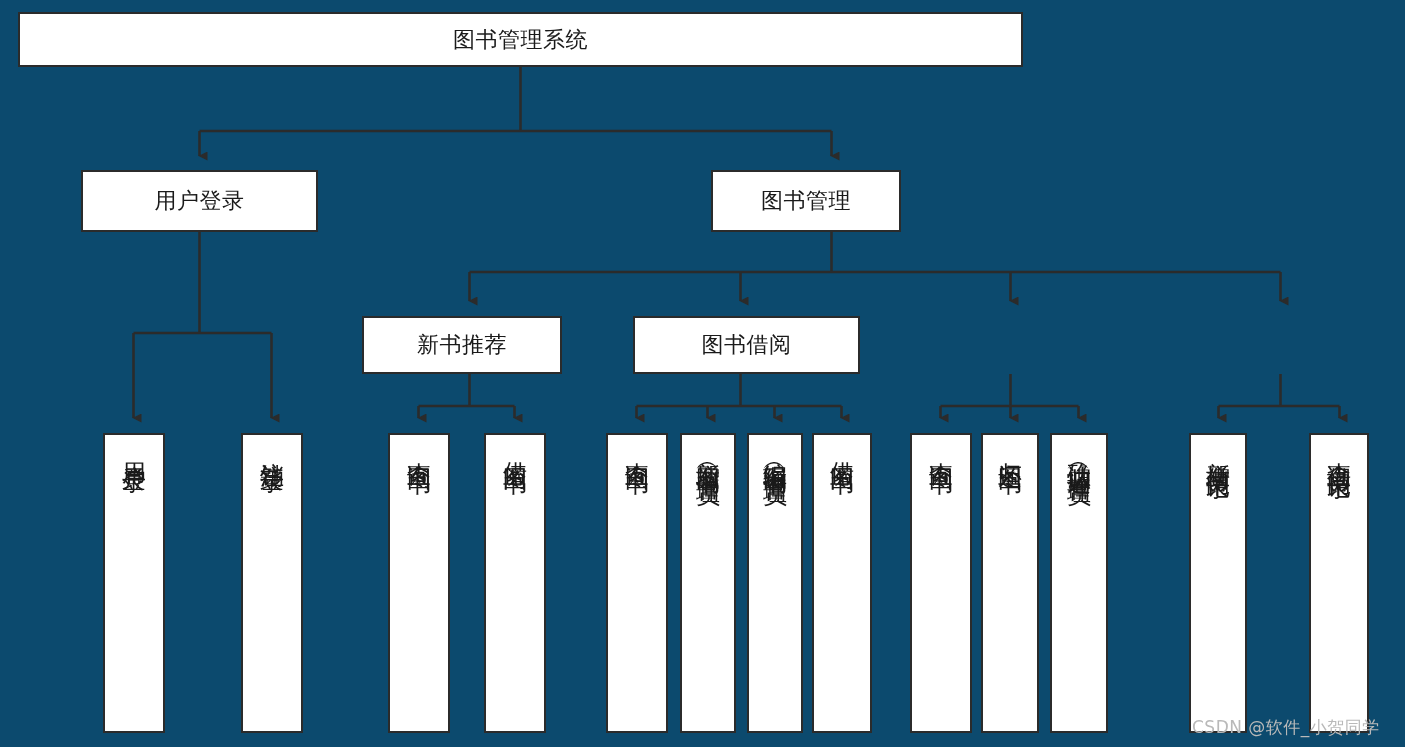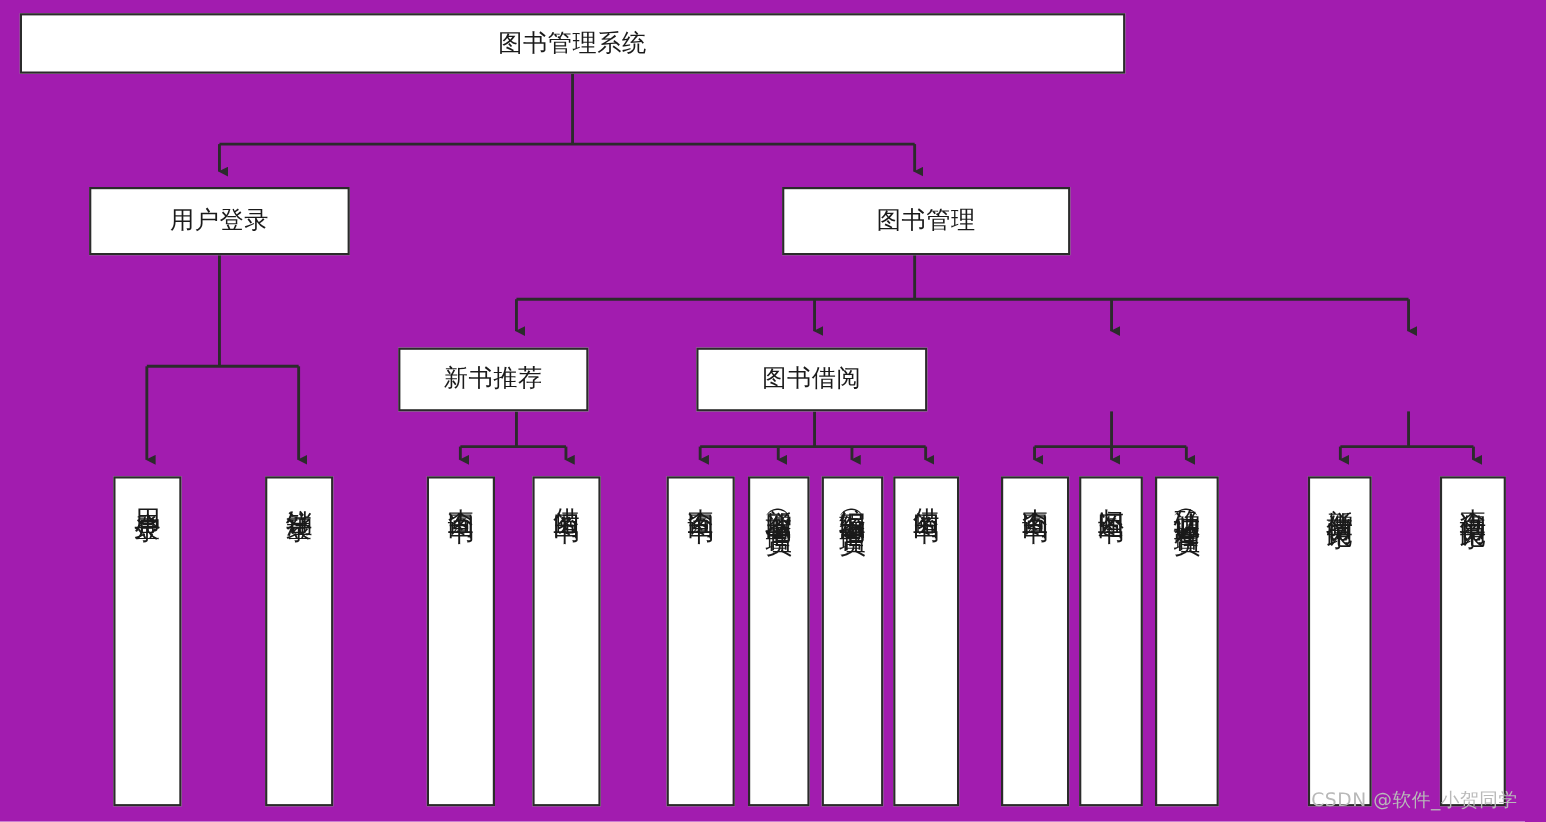--- a/index.html
+++ b/index.html
@@ -8,21 +8,21 @@
     padding: 0;
     background: #ffffff;
   }
   body {
     font-family: "DejaVu Sans", "Liberation Sans", sans-serif;
   }
   #canvas {
     position: relative;
     width: 1405px;
     height: 747px;
-    background: #a21caf;
+    background: #0c4a6e;
     overflow: hidden;
   }
   svg.wires {
     position: absolute;
     left: 0;
     top: 0;
     width: 1405px;
     height: 747px;
     pointer-events: none;
   }
@@ -127,28 +127,28 @@
     </g>
   </svg>
 
   <div class="node root" id="node-root" style="left: 18px; top: 12px; width: 1005px; height: 55px;">
     <span class="label">图书管理系统</span>
   </div>
 
   <div class="node horiz" id="node-user-login" style="left: 81px; top: 170px; width: 237px; height: 62px;">
     <span class="label">用户登录</span>
   </div>
-  <div class="node horiz" id="node-book-manage" style="left: 711px; top: 170px; width: 262px; height: 62px;">
+  <div class="node horiz" id="node-book-manage" style="left: 711px; top: 170px; width: 190px; height: 62px;">
     <span class="label">图书管理</span>
   </div>
 
-  <div class="node horiz" id="node-new-book-rec" style="left: 362px; top: 316px; width: 173px; height: 58px;">
+  <div class="node horiz" id="node-new-book-rec" style="left: 362px; top: 316px; width: 200px; height: 58px;">
     <span class="label">新书推荐</span>
   </div>
-  <div class="node horiz" id="node-book-borrow" style="left: 633px; top: 316px; width: 210px; height: 58px;">
+  <div class="node horiz" id="node-book-borrow" style="left: 633px; top: 316px; width: 227px; height: 58px;">
     <span class="label">图书借阅</span>
   </div>
 
   <div class="node vert" id="leaf-0" style="left: 103px; top: 433px; width: 62px; height: 300px;">
     <span class="label">用户登录</span>
   </div>
   <div class="node vert" id="leaf-1" style="left: 241px; top: 433px; width: 62px; height: 300px;">
     <span class="label">注销登录</span>
   </div>
   <div class="node vert" id="leaf-2" style="left: 388px; top: 433px; width: 62px; height: 300px;">

